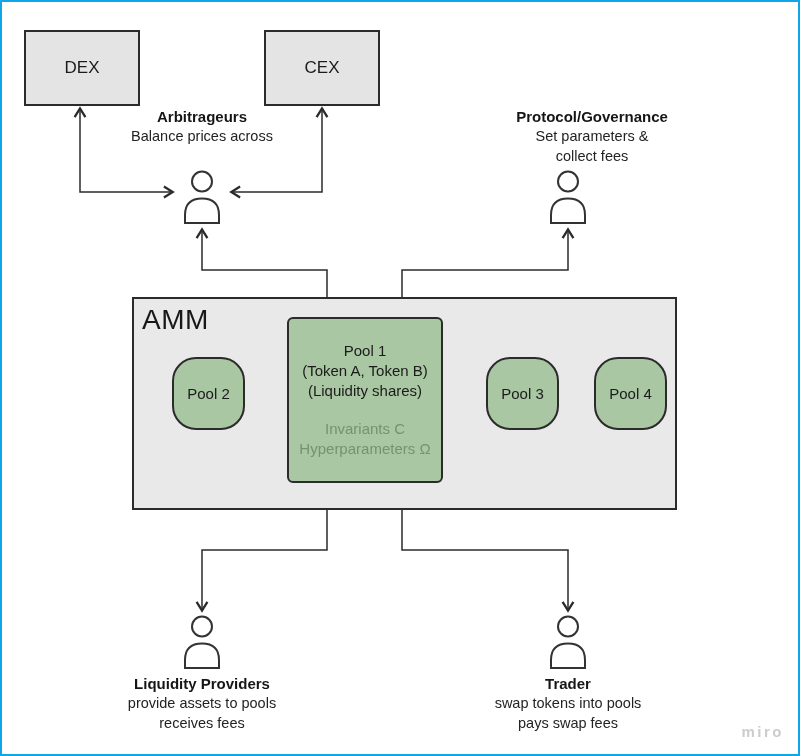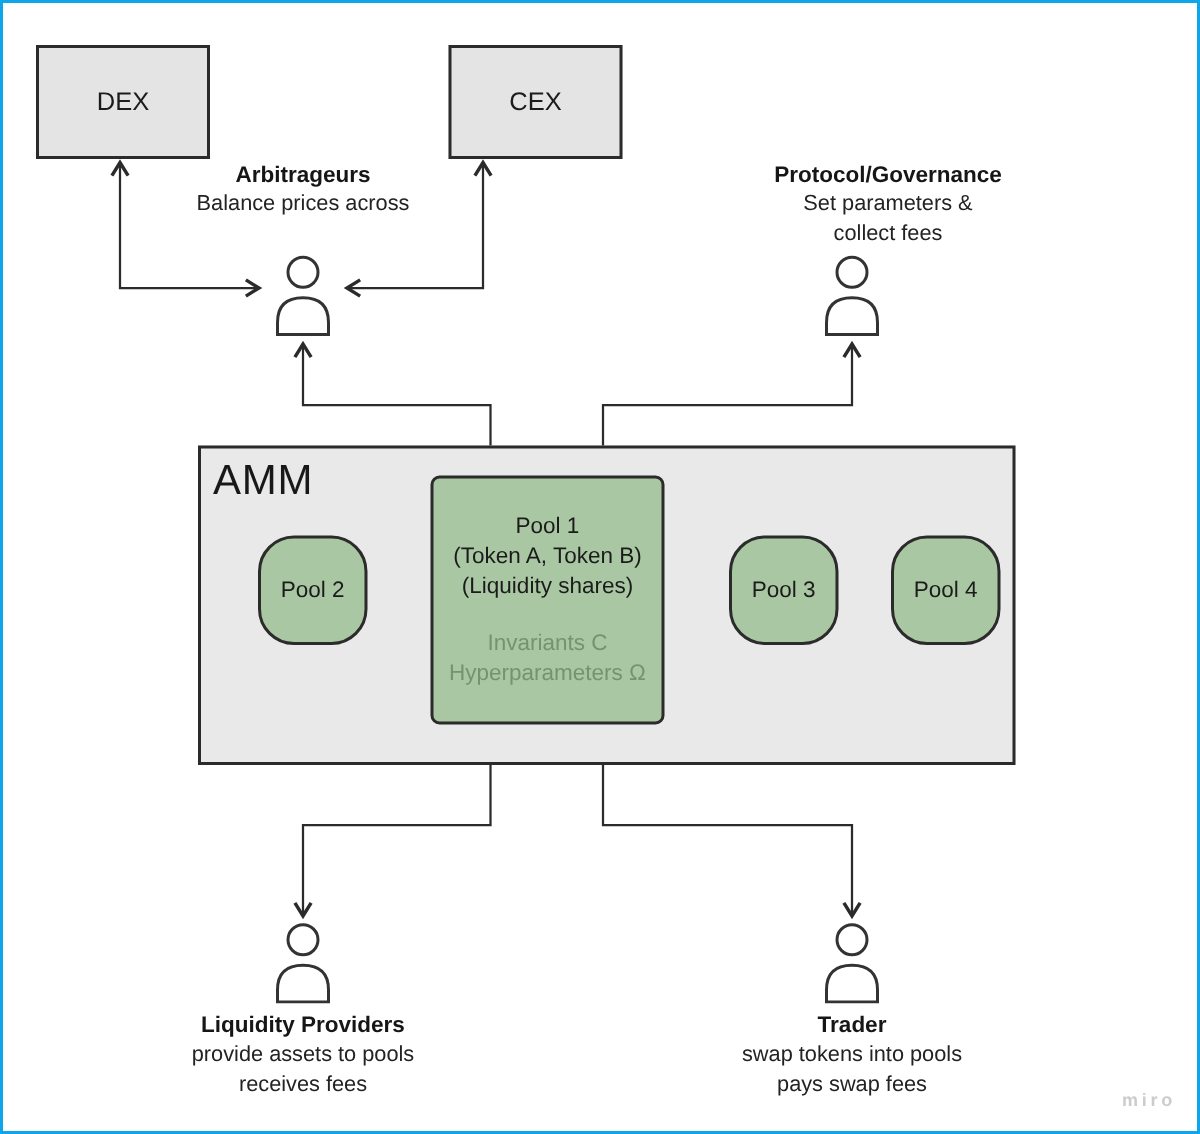--- a/index.html
+++ b/index.html
@@ -26,21 +26,21 @@
     position: absolute;
     display: flex;
     align-items: center;
     justify-content: center;
     background: var(--node-gray, #e4e4e4);
     border: 2px solid var(--stroke, #2b2b2b);
     font-size: 17px;
     color: #1b1b1b;
   }
   .node-dex { left: 22px; top: 28px; width: 116px; height: 76px; }
-  .node-cex { left: 262px; top: 28px; width: 116px; height: 76px; margin-left: 35px; }
+  .node-cex { left: 262px; top: 28px; width: 116px; height: 76px; }
 
   .amm-box {
     position: absolute;
     left: 130px; top: 295px;
     width: 545px; height: 213px;
     background: var(--amm-gray, #e9e9e9);
     border: 2px solid var(--stroke, #2b2b2b);
   }
   .amm-title {
     position: absolute;
@@ -99,21 +99,21 @@
     width: 44px; height: 54px;
   }
   .person-arbitrageur { left: 178px; top: 168px; }
   .person-protocol    { left: 544px; top: 168px; }
   .person-lp          { left: 178px; top: 613px; }
   .person-trader      { left: 544px; top: 613px; }
 
   .watermark {
     position: absolute;
     right: 14px; bottom: 14px;
-    font-size: 12px;
+    font-size: 15px;
     font-weight: bold;
     letter-spacing: 2.5px;
     color: #cccccc;
   }
 </style>
 </head>
 <body>
 
 <div class="canvas">
 

